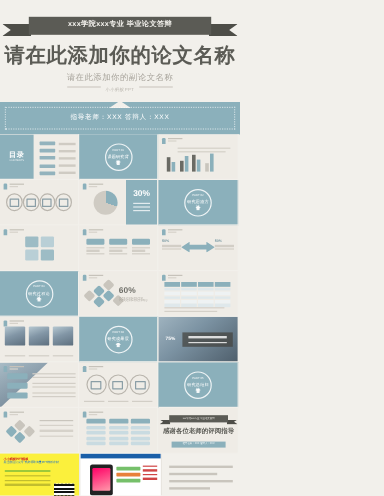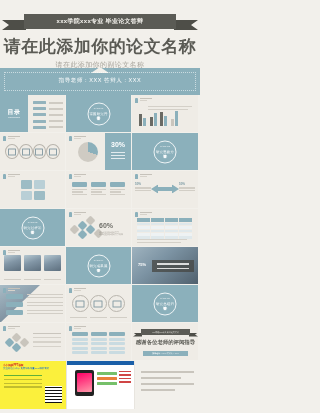--- a/index.html
+++ b/index.html
@@ -5,21 +5,21 @@
   html,body{margin:0;padding:0;}
   body{
     width:200px;height:413px;overflow:hidden;
     background:#f2f0eb;
     font-family:"Liberation Sans","DejaVu Sans",sans-serif;
     -webkit-font-smoothing:none;
   }
   .page{position:relative;width:200px;height:413px;background:#f2f0eb;}
 
   
-  .hero{position:relative;width:200px;height:68px;background:#f2f0eb;overflow:hidden;text-decoration:underline;}
+  .hero{position:relative;width:200px;height:85px;background:#f2f0eb;overflow:hidden;text-decoration:underline;}
   .hero .ribbon{position:absolute;left:24px;top:14px;width:152px;height:15px;}
   .hero .ribbon .band{position:absolute;left:0;top:0;width:152px;height:15px;background:#5b5b55;}
   .hero .ribbon .band span{
     display:block;color:#f4f2ed;font-size:6px;line-height:15px;text-align:center;
     letter-spacing:.3px;white-space:nowrap;font-weight:bold;
   }
   .hero .tail{position:absolute;top:20px;width:24px;height:10px;background:#4e4e48;}
   .hero .tail.l{left:2px;clip-path:polygon(0 0,100% 0,100% 100%,0 100%,7px 50%);}
   .hero .tail.r{right:2px;clip-path:polygon(0 0,100% 0,calc(100% - 7px) 50%,100% 100%,0 100%);}
   .hero h1{

